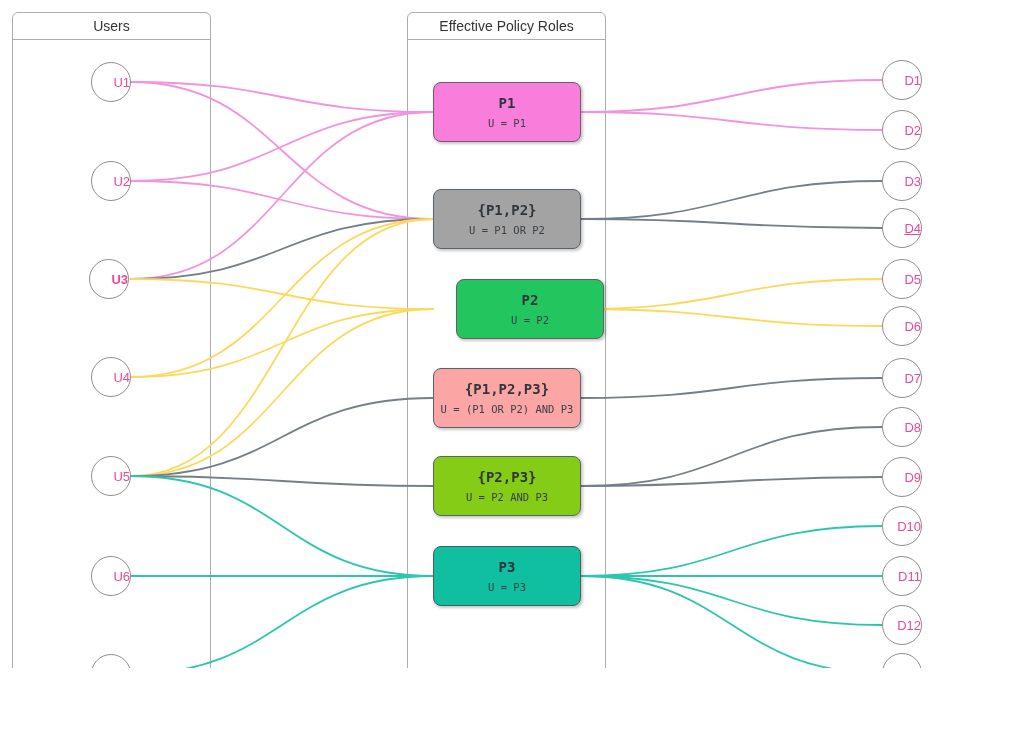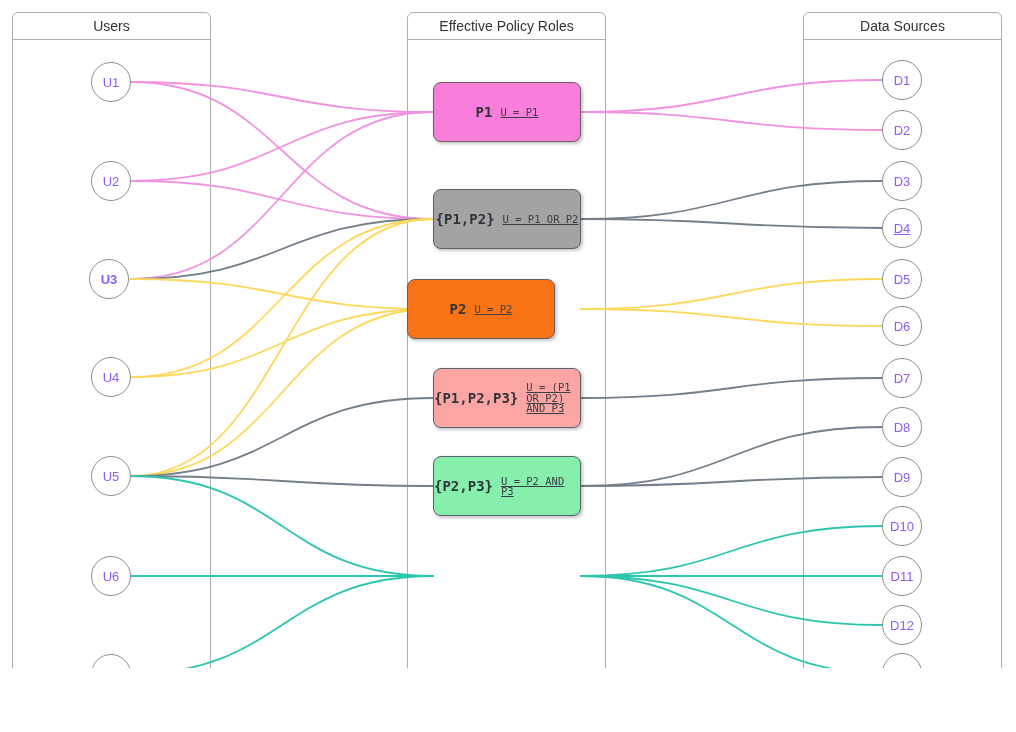--- a/index.html
+++ b/index.html
@@ -2,38 +2,35 @@
 <html><head>
 <meta charset="utf-8">
 <style>
   html,body{margin:0;padding:0;background:#ffffff;font-family:"Liberation Sans",sans-serif;}
   .canvas{position:relative;width:1016px;height:668px;background:#ffffff;overflow:hidden;}
   .panel{position:absolute;top:12px;height:704px;background:#ffffff;border:1px solid #ADADAD;border-radius:6px;box-sizing:border-box;}
   .panel-title{height:26px;line-height:26px;text-align:center;font-size:14px;color:#333333;border-bottom:1px solid #ADADAD;}
   #edge-layer{position:absolute;left:0;top:0;pointer-events:none;}
   #edge-layer path{pointer-events:stroke;}
   #node-layer{position:absolute;left:0;top:0;width:100%;height:100%;}
-  .circle-node{position:absolute;width:40px;height:40px;border:1px solid #8E8E8E;border-radius:50%;background:#ffffff;display:flex;align-items:center;justify-content:center;font-size:13px;color:#8b5cf6;box-sizing:border-box;}
-  .role-node{position:absolute;width:148px;height:60px;border-radius:8px;display:flex;align-items:center;justify-content:center;gap:8px;box-sizing:border-box;box-shadow:1.5px 1.5px 3px rgba(0,0,0,0.22);}
+  .circle-node{position:absolute;width:40px;height:40px;border:1px solid #8E8E8E;border-radius:50%;background:#ffffff;display:flex;align-items:center;justify-content:flex-end;font-size:13px;color:#ec4899;box-sizing:border-box;}
+  .role-node{position:absolute;width:148px;height:60px;border-radius:8px;display:flex;flex-direction:column;align-items:center;justify-content:center;gap:8px;box-sizing:border-box;box-shadow:1.5px 1.5px 3px rgba(0,0,0,0.22);}
   .role-label{font-family:"DejaVu Sans Mono","Liberation Mono",monospace;font-weight:bold;font-size:14px;color:#2F353A;line-height:1;}
-  .role-expr{font-family:"DejaVu Sans Mono","Liberation Mono",monospace;font-size:10.5px;color:#3A4045;line-height:1;text-decoration:underline;}
+  .role-expr{font-family:"DejaVu Sans Mono","Liberation Mono",monospace;font-size:10.5px;color:#3A4045;line-height:1;}
 </style>
 </head>
 <body>
 
 <div class="canvas">
 
   <div class="panel" style="left:12px;width:199px;">
     <div class="panel-title">Users</div>
   </div>
   <div class="panel" style="left:407px;width:199px;">
     <div class="panel-title">Effective Policy Roles</div>
-  </div>
-  <div class="panel" style="left:803px;width:199px;">
-    <div class="panel-title">Data Sources</div>
   </div>
 
   <svg id="edge-layer" width="1016" height="732">
       <path d="M131,82 C282,82 282,112 433,112" fill="none" stroke="#F193E0" stroke-width="1.8" stroke-linecap="round"></path>
       <path d="M131,82 C282,82 282,219 433,219" fill="none" stroke="#F193E0" stroke-width="1.8" stroke-linecap="round"></path>
       <path d="M131,181 C282,181 282,112 433,112" fill="none" stroke="#F193E0" stroke-width="1.8" stroke-linecap="round"></path>
       <path d="M131,181 C282,181 282,219 433,219" fill="none" stroke="#F193E0" stroke-width="1.8" stroke-linecap="round"></path>
       <path d="M131,279 C282,279 282,112 433,112" fill="none" stroke="#F193E0" stroke-width="1.8" stroke-linecap="round"></path>
       <path d="M131,279 C282,279 282,219 433,219" fill="none" stroke="#747F8A" stroke-width="1.8" stroke-linecap="round"></path>
       <path d="M131,279 C282,279 282,309 433,309" fill="none" stroke="#FCD95D" stroke-width="1.8" stroke-linecap="round"></path>
@@ -84,31 +81,35 @@
         <span>U7</span>
       </div>
       <div class="role-node" style="left: 433px; top: 82px; background: rgb(249, 125, 219); border: 1.5px solid rgb(109, 93, 105);">
         <div class="role-label">P1</div>
         <div class="role-expr">U = P1</div>
       </div>
       <div class="role-node" style="left: 433px; top: 189px; background: #a3a3a3; border: 1.5px solid rgb(89, 99, 108);">
         <div class="role-label">{P1,P2}</div>
         <div class="role-expr">U = P1 OR P2</div>
       </div>
-      <div class="role-node" style="left: 407px; top: 279px; background: #f97316; border: 1.5px solid rgb(100, 97, 91);">
+      <div class="role-node" style="left: 456px; top: 279px; background: #22c55e; border: 1.5px solid rgb(100, 97, 91);">
         <div class="role-label">P2</div>
         <div class="role-expr">U = P2</div>
       </div>
       <div class="role-node" style="left: 433px; top: 368px; background: #fca5a5; border: 1.5px solid rgb(89, 99, 108);">
         <div class="role-label">{P1,P2,P3}</div>
         <div class="role-expr">U = (P1 OR P2) AND P3</div>
       </div>
-      <div class="role-node" style="left: 433px; top: 456px; background: #86efac; border: 1.5px solid rgb(89, 99, 108);">
+      <div class="role-node" style="left: 433px; top: 456px; background: #84cc16; border: 1.5px solid rgb(89, 99, 108);">
         <div class="role-label">{P2,P3}</div>
         <div class="role-expr">U = P2 AND P3</div>
+      </div>
+      <div class="role-node" style="left: 433px; top: 546px; background: rgb(15, 191, 159); border: 1.5px solid rgb(79, 91, 88);">
+        <div class="role-label">P3</div>
+        <div class="role-expr">U = P3</div>
       </div>
       <div class="circle-node" style="left: 882px; top: 60px;">
         <span>D1</span>
       </div>
       <div class="circle-node" style="left: 882px; top: 110px;">
         <span>D2</span>
       </div>
       <div class="circle-node" style="left: 882px; top: 161px;">
         <span>D3</span>
       </div>

